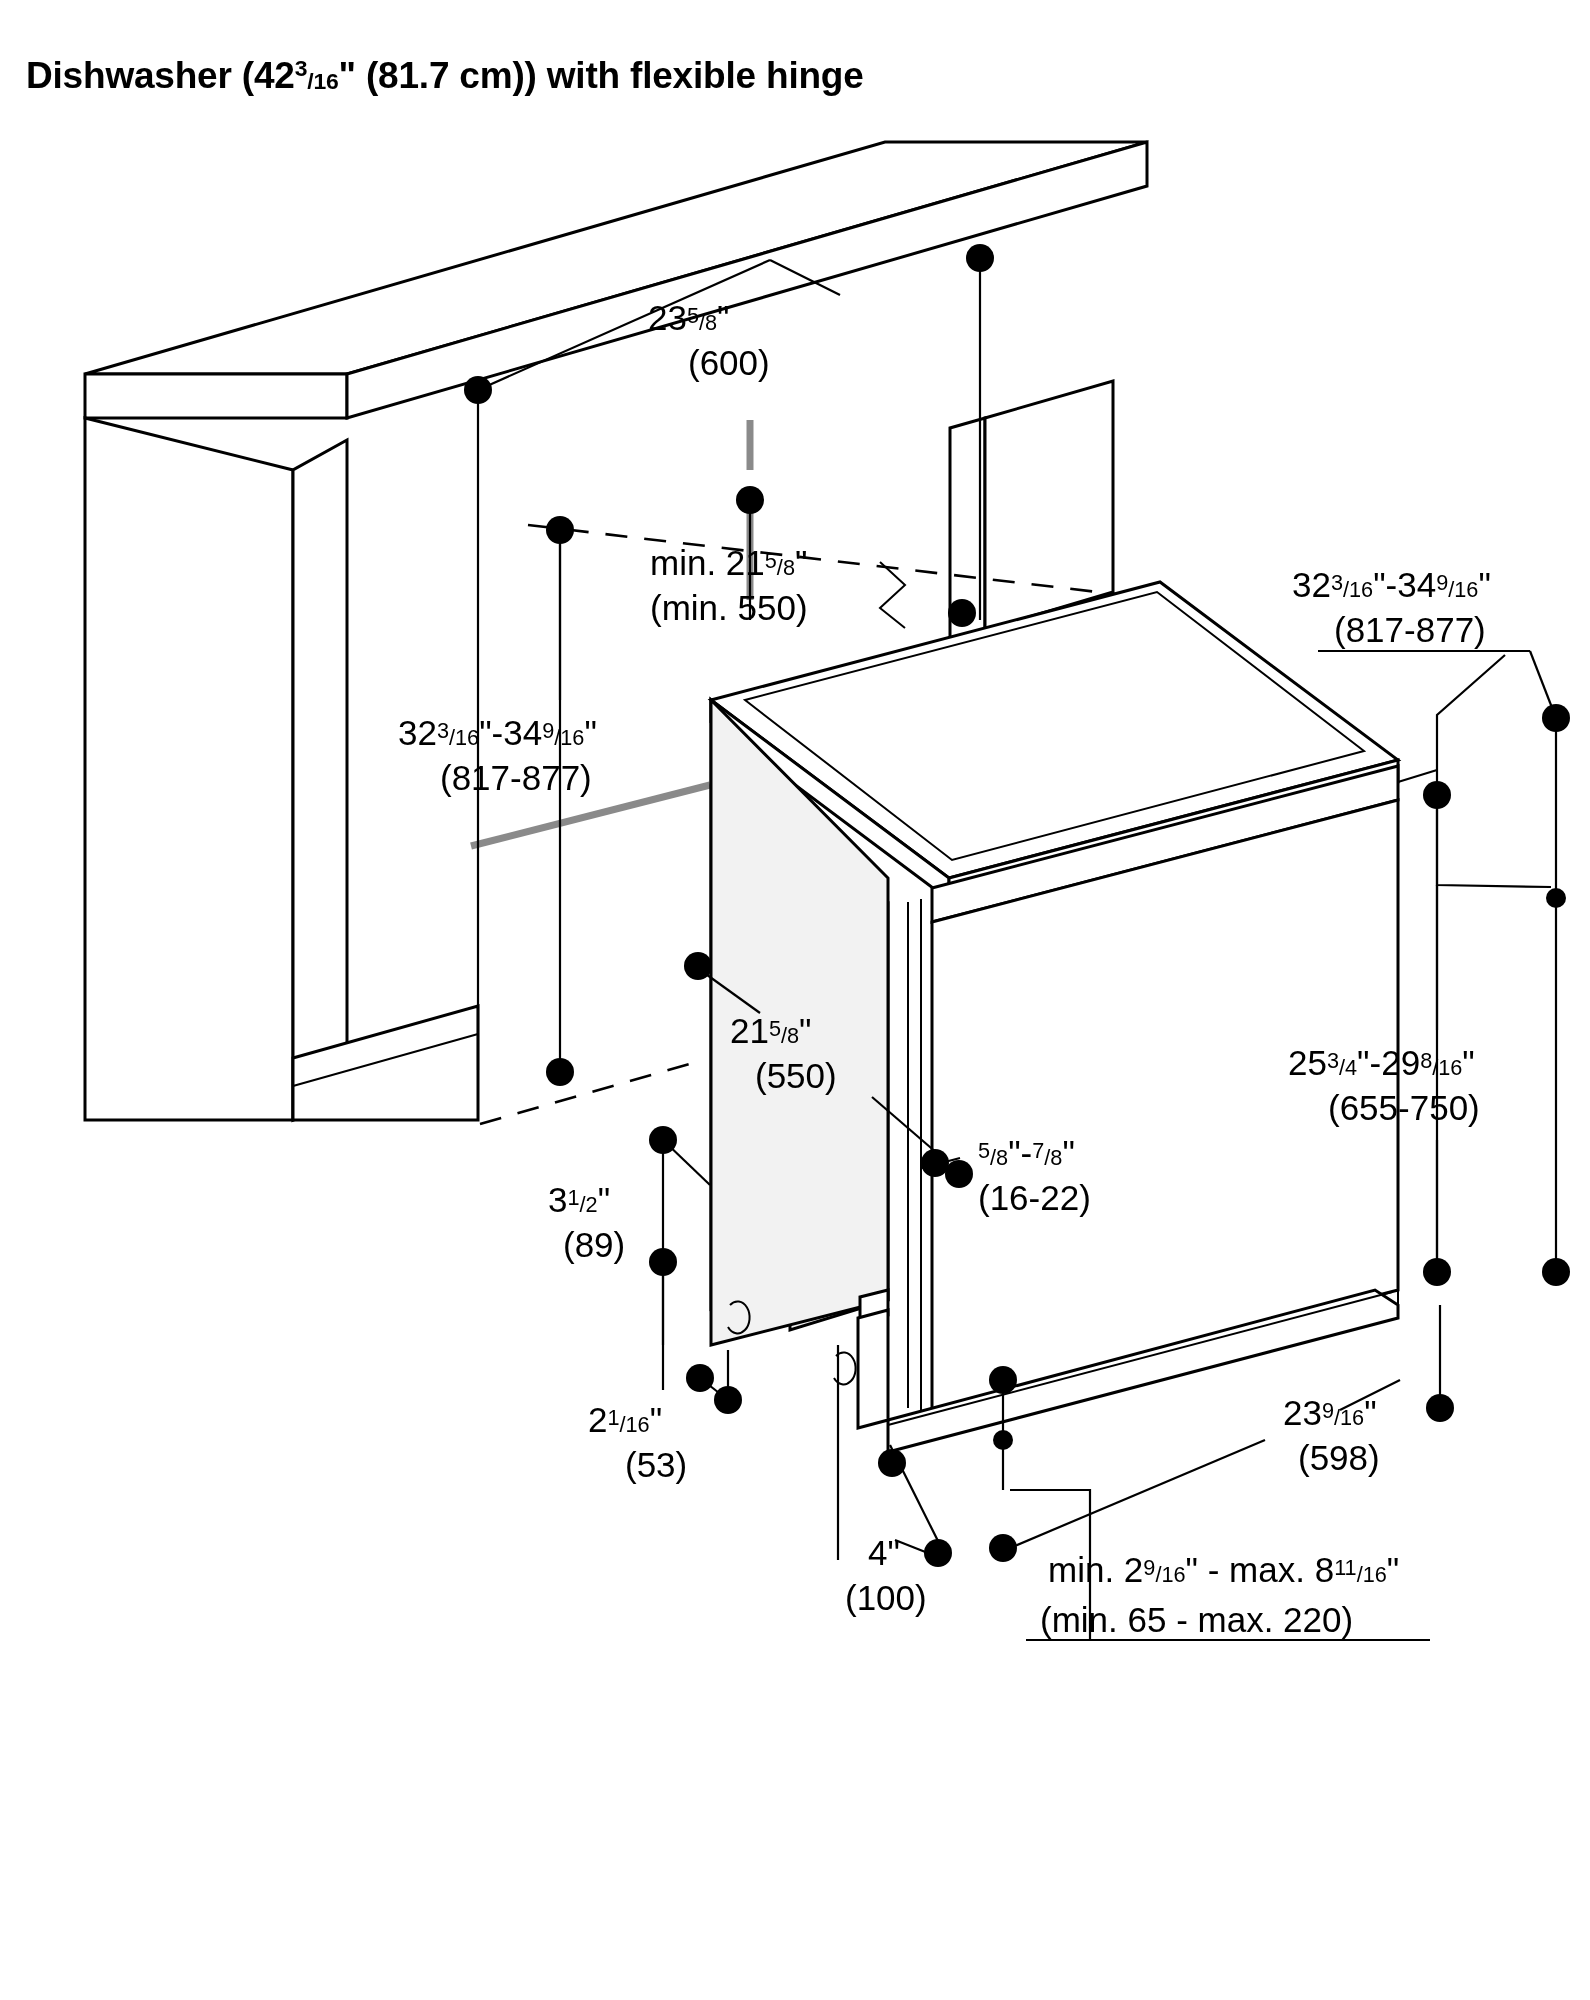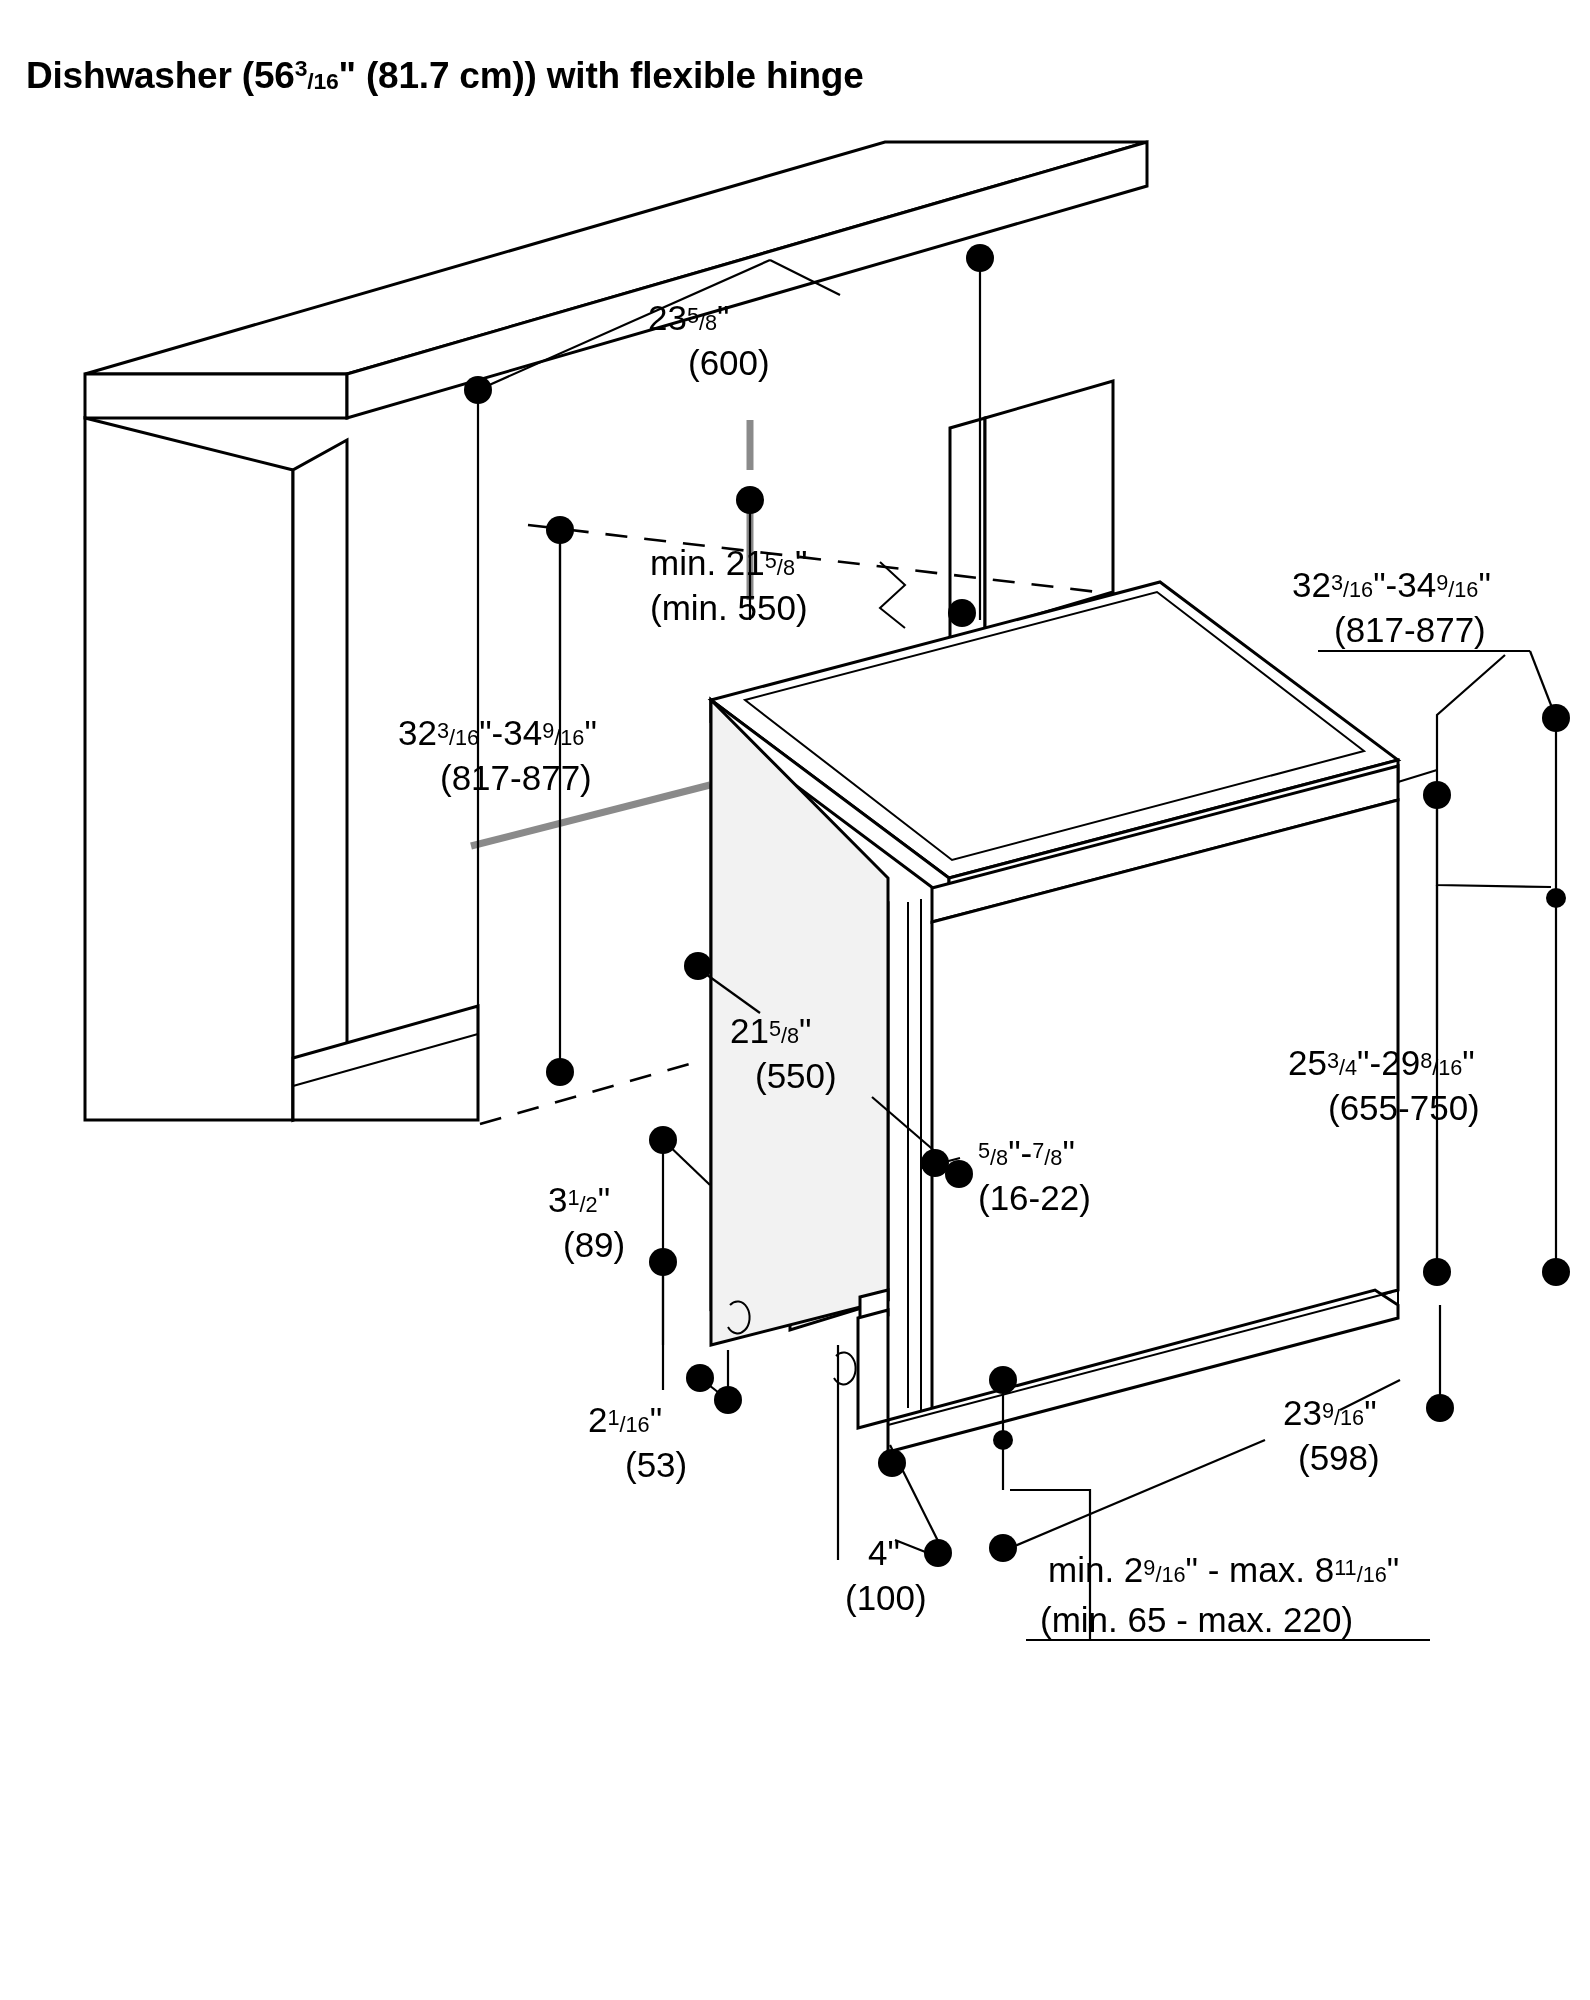--- a/index.html
+++ b/index.html
@@ -78,21 +78,21 @@
     stroke-width: 7;
   }
   .panel-white { fill: #ffffff; }
   .panel-grey { fill: #f2f2f2; }
   .dot { fill: #000000; }
 </style>
 </head>
 <body>
 
 <div id="page-title">
-  <span>Dishwasher (56</span><span class="sup">3</span><span class="den">/16</span><span>" (81.7 cm)) with flexible hinge</span>
+  <span>Dishwasher (42</span><span class="sup">3</span><span class="den">/16</span><span>" (81.7 cm)) with flexible hinge</span>
 </div>
 
 <svg id="drawing" width="1590" height="2000" viewBox="0 0 1590 2000" xmlns="http://www.w3.org/2000/svg">
 
   <g>
 
     <path class="solid panel-white" d="M 85,374 L 885,142 L 1147,142 L 347,374 Z"></path>
 
     <path class="solid panel-white" d="M 85,374 L 347,374 L 347,418 L 85,418 Z"></path>
 

